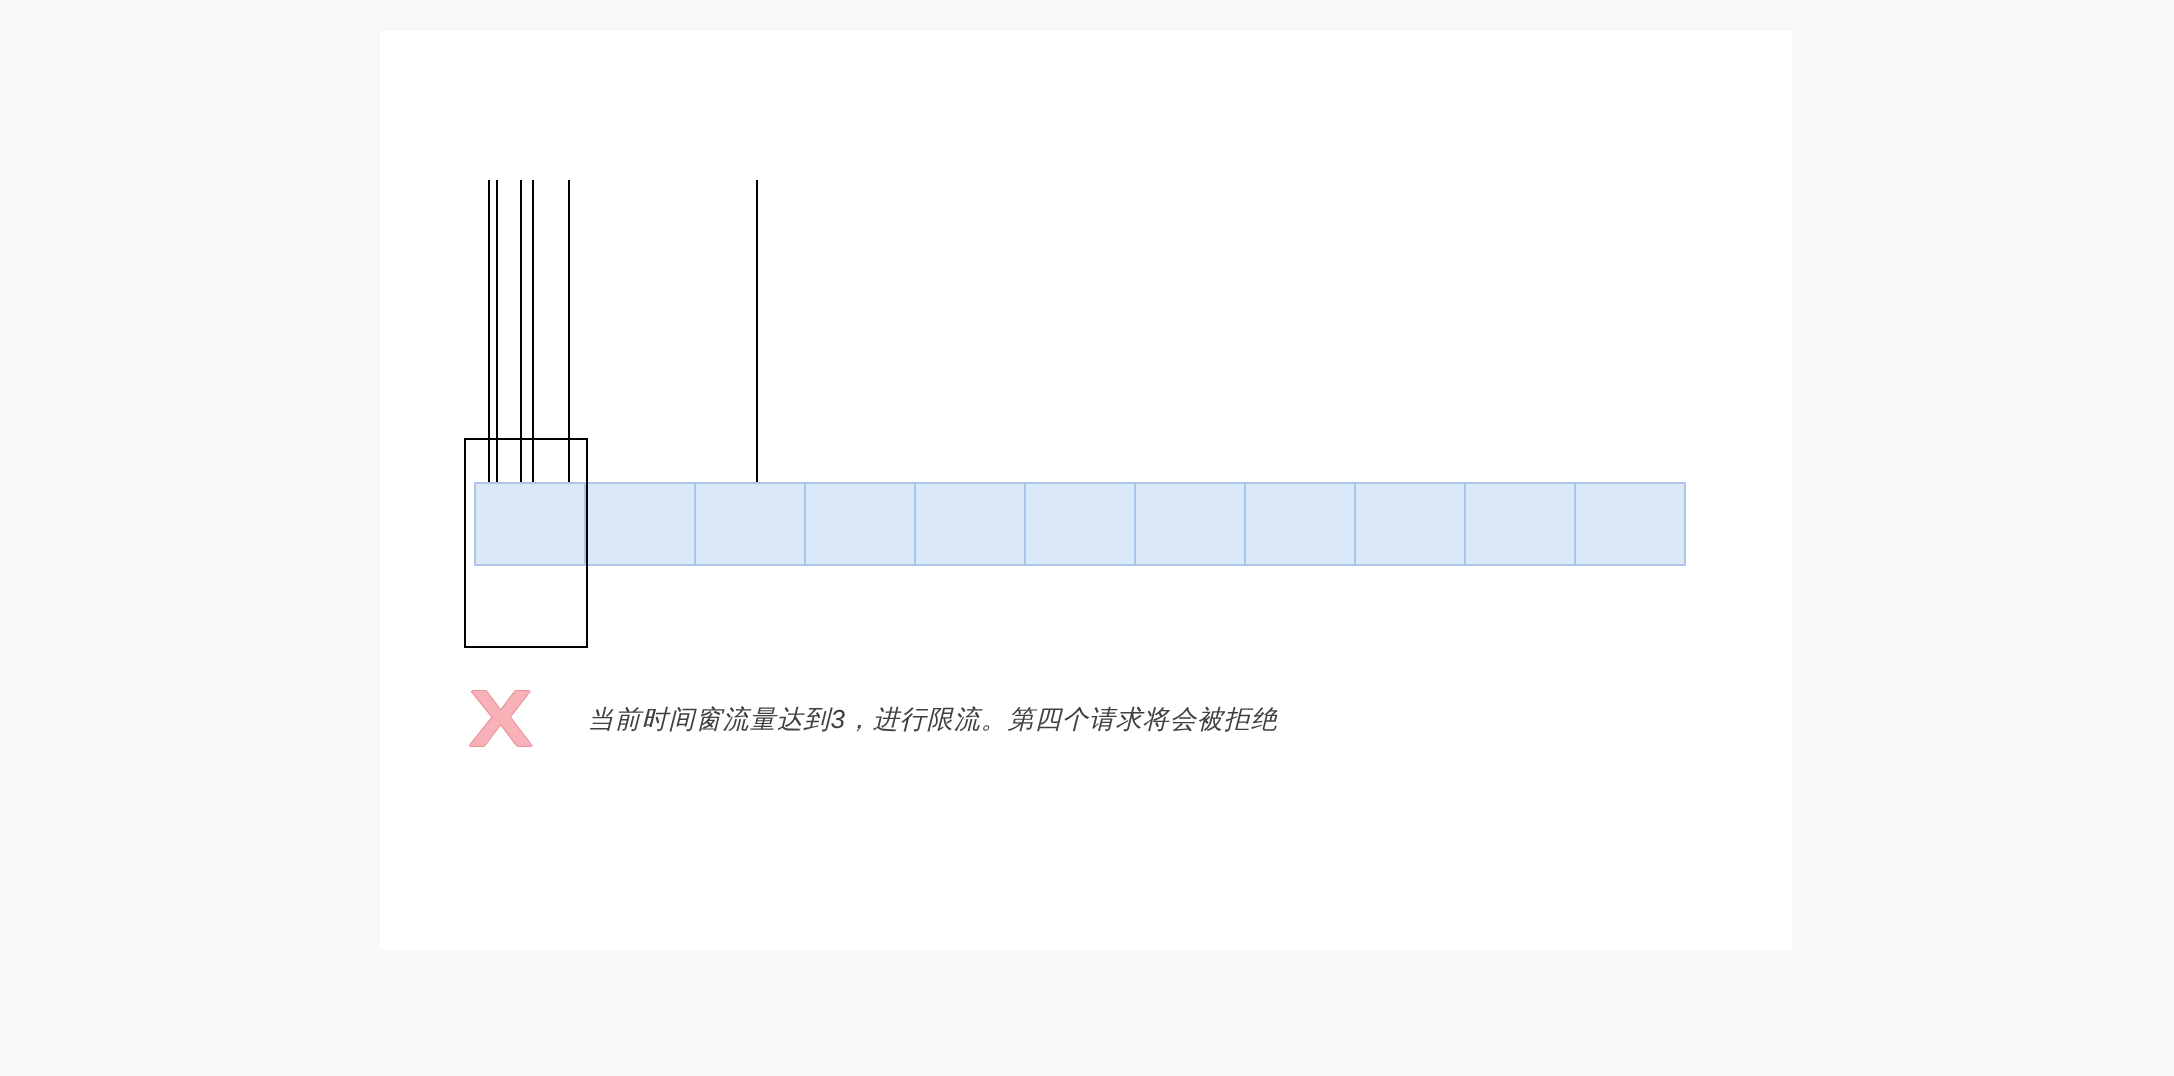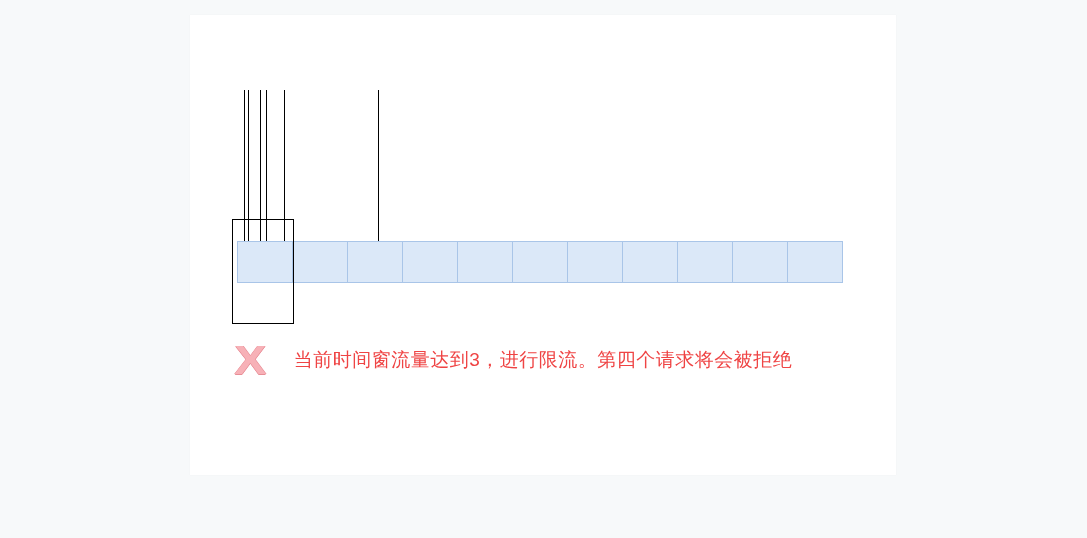--- a/index.html
+++ b/index.html
@@ -46,23 +46,24 @@
   }
   .x-icon {
     font-weight: 900;
     color: #f7b1b7;
     text-shadow: 0.5px 0 #e88e97, -0.5px 0 #e88e97, 0 0.5px #e88e97, 0 -0.5px #e88e97;
     line-height: 1;
     font-family: Arial, sans-serif;
     transform: scaleX(1.2);
   }
   .caption-text {
-    color: #ef4444;
-    font-size: 19px;
+    color: #404040;
+    font-size: 13px;
     letter-spacing: 0.5px;
+    font-style: italic;
   }
 </style>
 </head>
 <body>
 
 <div class="canvas">
 
   <div class="row" id="timeline-row" style="left: 47px; top: 226px;">
       <div class="cell" style="width: 56px; height: 42px;"></div>
       <div class="cell" style="width: 56px; height: 42px; margin-left: -1px;"></div>

